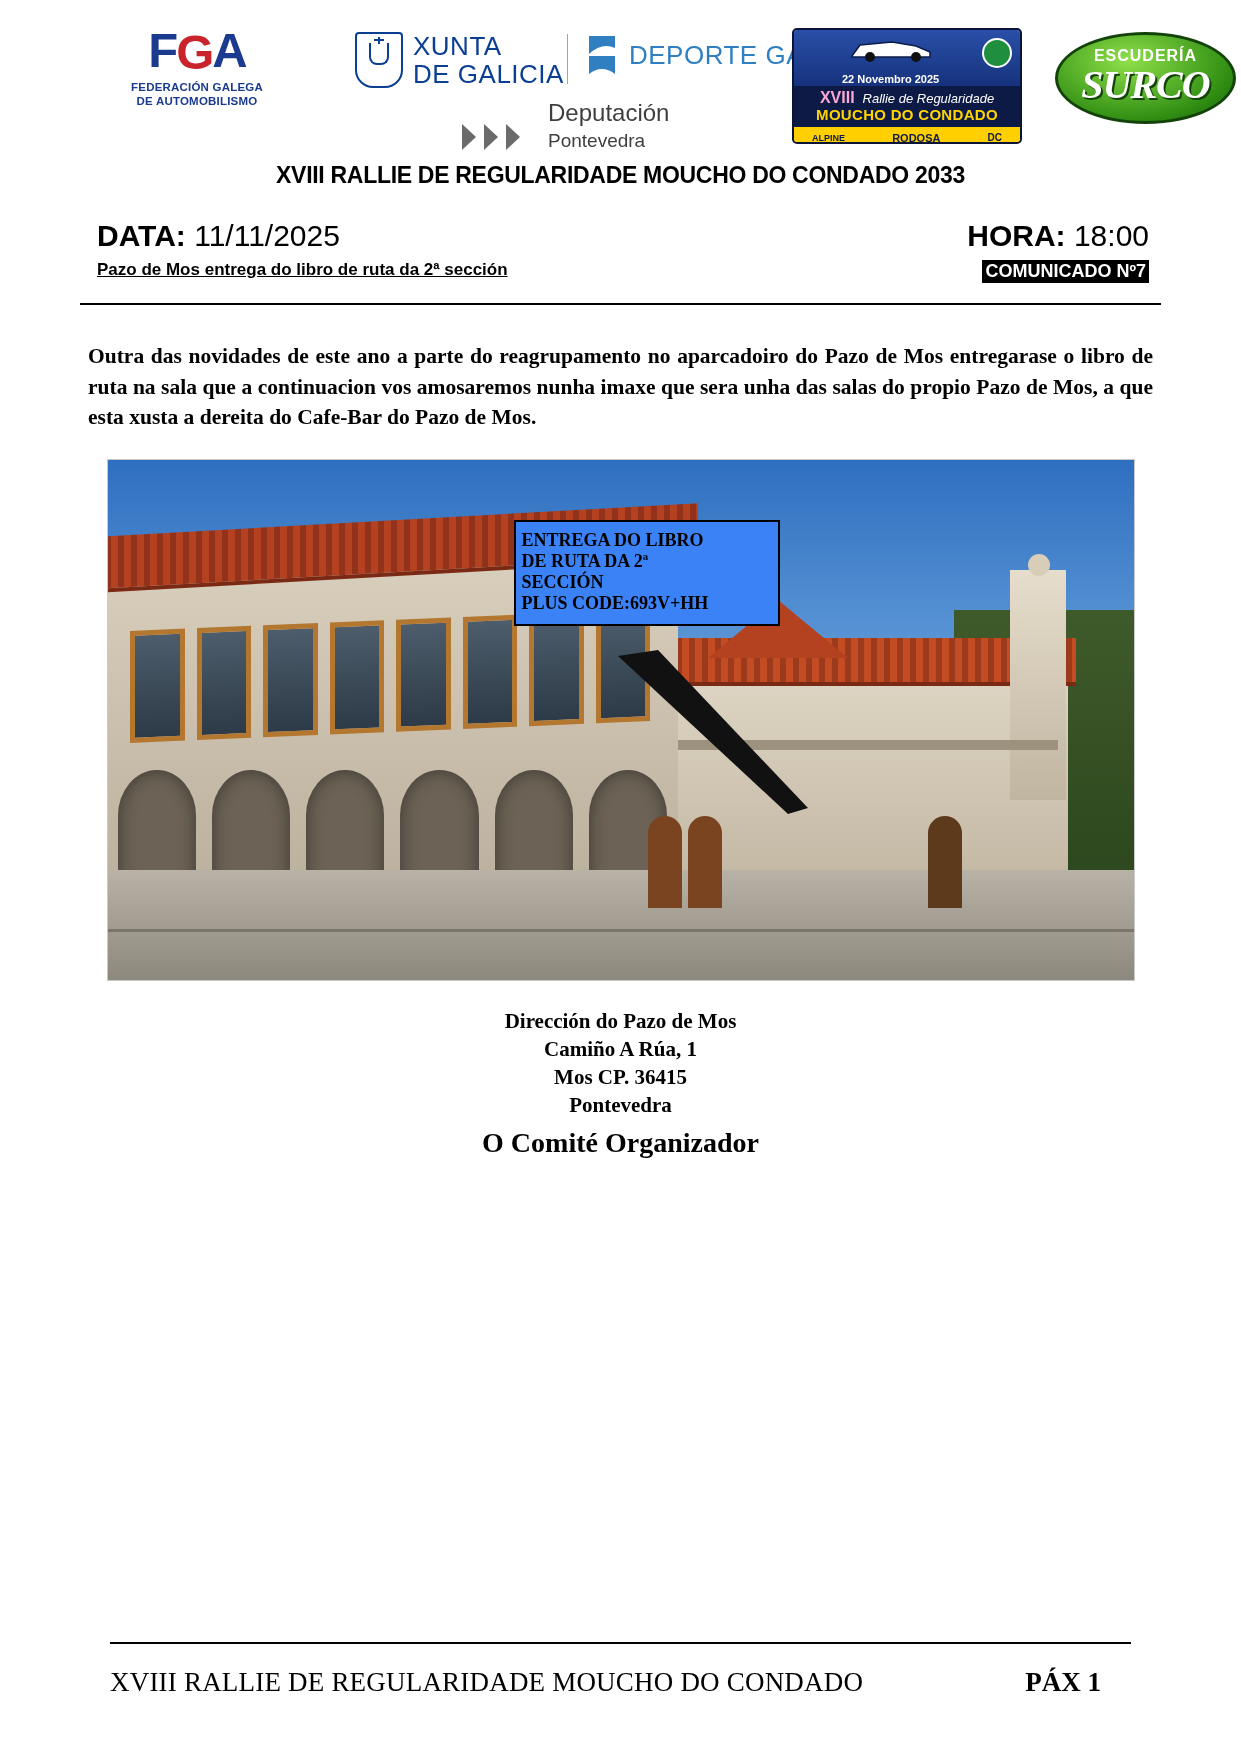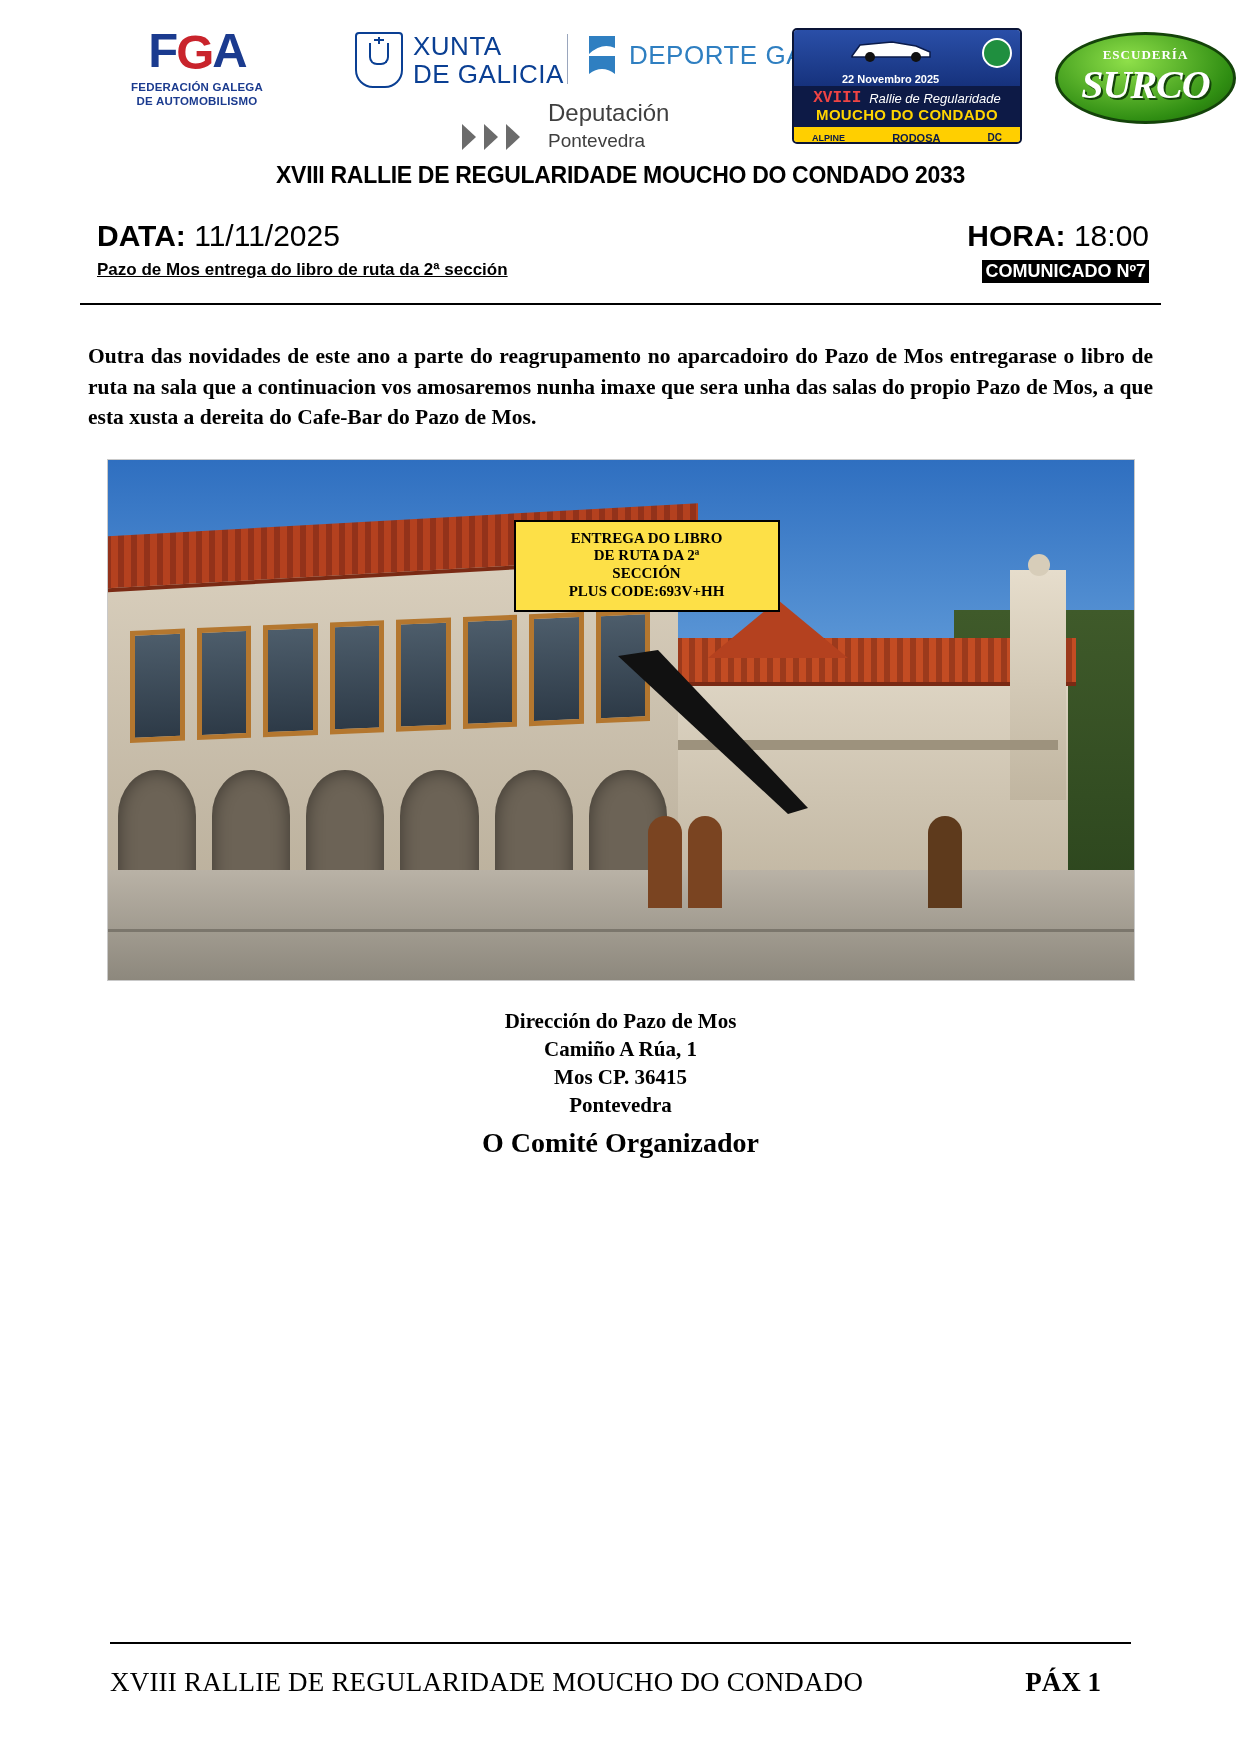--- a/index.html
+++ b/index.html
@@ -214,24 +214,24 @@
     border-radius: 50%;
     background: #1f8f3f;
     border: 2px solid #ffffff;
   }
   .rl-mid {
     background: #0d1a46;
     padding: 2px 6px 3px 6px;
     text-align: center;
   }
   .rl-xviii {
-    font-family: Liberation Mono, monospace;
+    font-family: Liberation Sans, sans-serif;
     font-weight: bold;
     font-size: 16px;
-    color: #ef4444;
+    color: #f9a8d4;
     display: inline-block;
     vertical-align: middle;
     margin-right: 4px;
   }
   .rl-name {
     font-family: "Liberation Sans", sans-serif;
     font-size: 13px;
     font-style: italic;
     color: #ffffff;
     display: inline-block;
@@ -287,22 +287,22 @@
     border: 3px solid #14430a;
     position: relative;
     overflow: hidden;
   }
   .surco-top {
     position: absolute;
     top: 12px;
     left: 0;
     right: 0;
     text-align: center;
-    font-family: Liberation Serif, serif;
-    font-size: 13px;
+    font-family: Liberation Sans, sans-serif;
+    font-size: 16px;
     color: #ffffff;
     font-weight: bold;
     letter-spacing: 1px;
   }
   .surco-main {
     position: absolute;
     top: 26px;
     left: 0;
     right: 0;
     text-align: center;
@@ -541,27 +541,26 @@
   }
   .door.d1 { left: 540px; }
   .door.d2 { left: 580px; }
   .door.d3 { left: 820px; background: #5e3a1c; }
 
   .callout {
     position: absolute;
     left: 406px;
     top: 60px;
     width: 250px;
-    background: #fde047;
+    background: #3b82f6;
     border: 2px solid #000000;
-    text-align: center;
     padding: 8px 6px 10px 6px;
     font-family: "Liberation Serif", serif;
     font-weight: bold;
-    font-size: 15px;
+    font-size: 18px;
     line-height: 1.18;
   }
   .arrow {
     position: absolute;
     left: 504px;
     top: 186px;
     width: 200px;
     height: 170px;
   }
 

